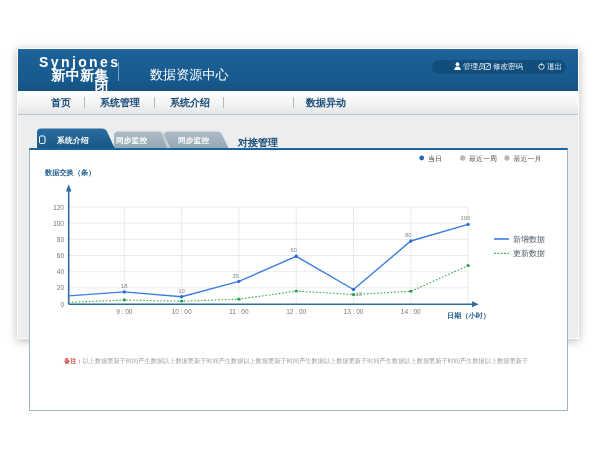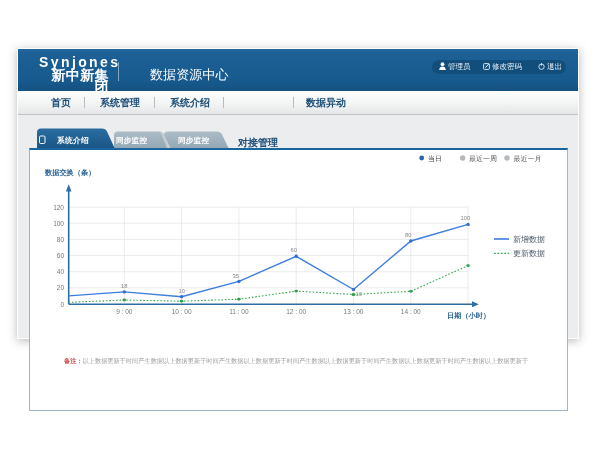--- a/index.html
+++ b/index.html
@@ -43,26 +43,26 @@
 </style>
 </head>
 <body>
 <div id="win">
   <div id="hdr">
     <div id="logo1">Synjones</div>
     <div id="logo2">新中新集团</div>
     <div id="hsep"></div>
     <div id="htitle">数据资源中心</div>
     <div id="pill">
-      <div class="pitem" style="left:7px;">
+      <div class="pitem" style="left:22px;">
         <svg width="7" height="8" viewBox="0 0 7 8">
             <circle cx="3.5" cy="2.2" r="1.9" fill="#fff"></circle>
             <path d="M0.2 8 Q0.6 4.6 3.5 4.6 Q6.4 4.6 6.8 8 Z" fill="#fff"></path>
           </svg>管理员</div>
-      <div class="pitem" style="left:44px;padding-left:7px;">
+      <div class="pitem" style="left:52px;">
         <svg width="7" height="7" viewBox="0 0 7 7">
             <rect x="0.6" y="0.6" width="5.8" height="5.8" rx="0.8" fill="none" stroke="#e8f0f7" stroke-width="0.9"></rect>
             <path d="M2.4 4.6 L5.8 1.0" stroke="#e8f0f7" stroke-width="1" fill="none"></path>
           </svg>修改密码</div>
       <div class="pitem" style="left:106px;">
         <svg width="7" height="7" viewBox="0 0 7 7">
             <circle cx="3.5" cy="3.7" r="2.7" fill="none" stroke="#dfe9f2" stroke-width="0.9"></circle>
             <path d="M3.5 0.3 V2.6" stroke="#dfe9f2" stroke-width="1"></path>
           </svg>退出</div>
     </div>

